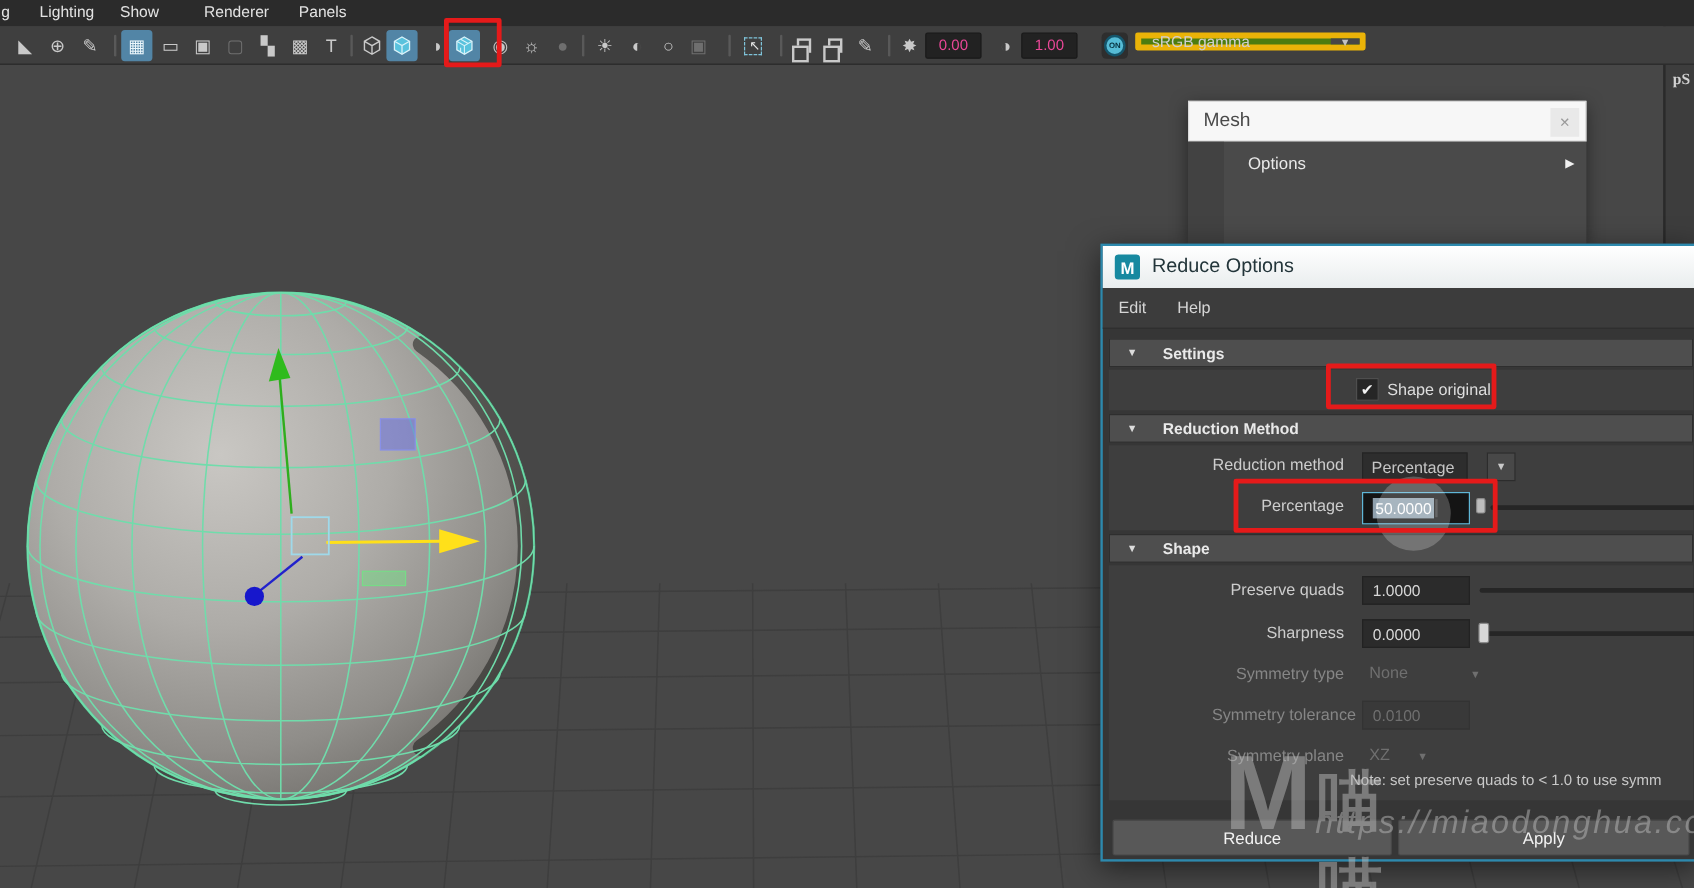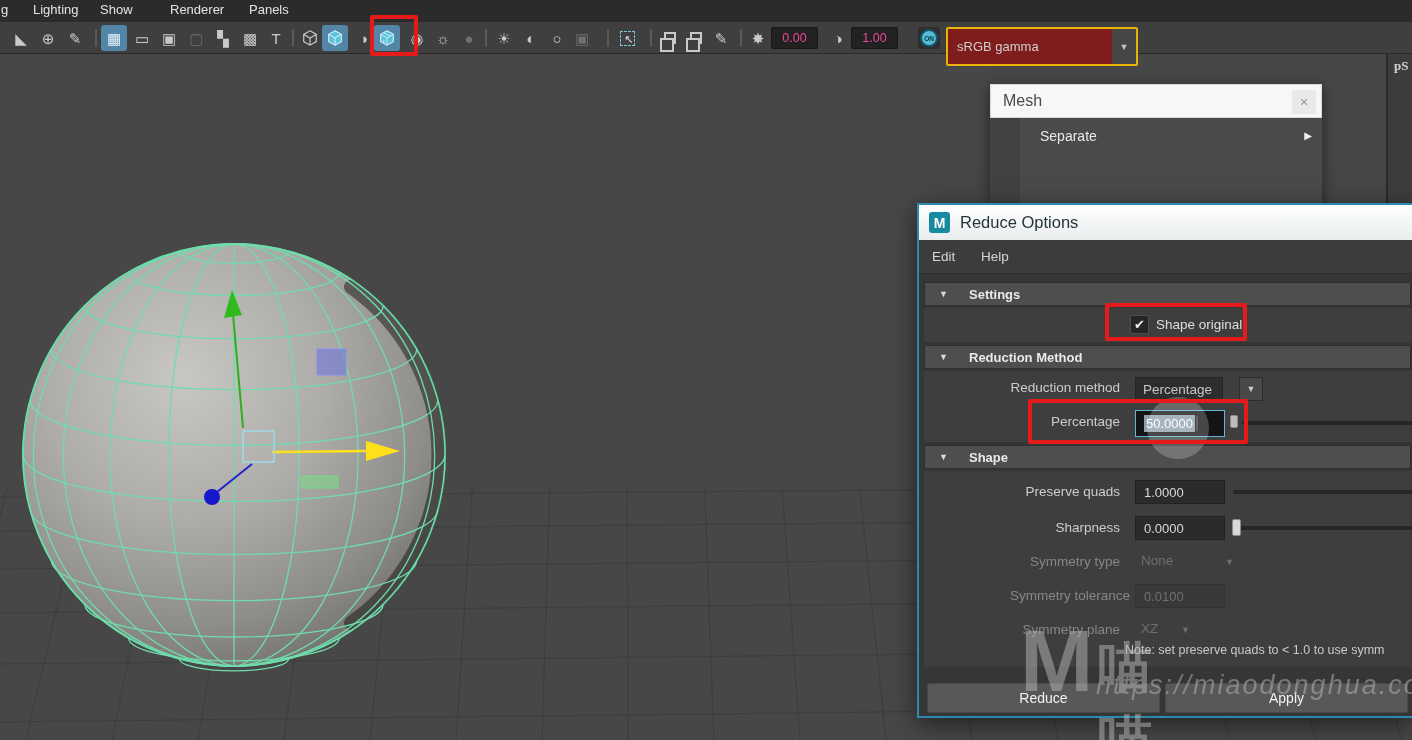--- a/index.html
+++ b/index.html
@@ -21,21 +21,21 @@
     color:#c9c9c9; font-size:15px; line-height:1; }
   .tbtn.active { background:#5285a6; color:#eaf6fb; }
   .tbtn.dim { color:#6f6f6f; }
   .tsep { position:absolute; top:7px; width:2px; height:18px; background:#595959; border-radius:1px; }
   .tfield { position:absolute; top:5px; height:22px; background:#222; border:1px solid #191919;
     color:#ec4899; font-size:12.5px; display:flex; align-items:center; justify-content:center; border-radius:2px; }
   .onbtn { position:absolute; top:5px; width:22px; height:22px; border-radius:4px; background:#2e2e2e;
     display:flex; align-items:center; justify-content:center; }
   .onbtn .oncirc { width:18px; height:18px; border-radius:50%; background:#56bcd6; border:2px solid #14556b;
     color:#073240; font-size:6.5px; font-weight:bold; display:flex; align-items:center; justify-content:center; }
-  .gamma-dd { position:absolute; top:5px; height:39px; background:#7f1d1d; border:2px solid #eab308;
+  .gamma-dd { position:absolute; top:5px; height:15px; background:#4d7c0f; border:5px solid #eab308;
     color:#cfcfcf; font-size:13px; display:flex; align-items:center; border-radius:2px; }
   .gamma-dd .lab { padding-left:9px; flex:1; }
   .gamma-dd .arr { width:24px; height:100%; background:#464646; display:flex; align-items:center;
     justify-content:center; color:#c3c3c3; font-size:9px; }
   .cubeicon svg { display:block; }
   .dashsq { width:15px; height:15px; border:1px dashed #7fc4da; display:flex; align-items:flex-end;
     justify-content:flex-end; font-size:11px; color:#e8e8e8; }
   .dblsq { position:relative; width:12px; height:12px; border:2px solid #c9c9c9; background:#3f3f3f; }
   .dblsq::after { content:""; position:absolute; left:-6px; top:4px; width:10px; height:10px;
     border:2px solid #c9c9c9; background:#3f3f3f; }
@@ -282,21 +282,21 @@
   </div>
 
   <div class="mesh-menu">
     <div class="mesh-head">
       <span>Mesh</span>
       <span class="mesh-close">✕</span>
     </div>
     <div class="mesh-body">
       <div class="mesh-icol"></div>
       <div class="mesh-item" style="top:5px">
-        <span class="lab">Separate</span>
+        <span class="lab">Options</span>
         <span class="sub">▶</span>
       </div>
     </div>
   </div>
 
   <div class="dlg">
     <div class="dlg-title">
       <span class="dlg-logo">M</span>
       <span class="t">Reduce Options</span>
     </div>

